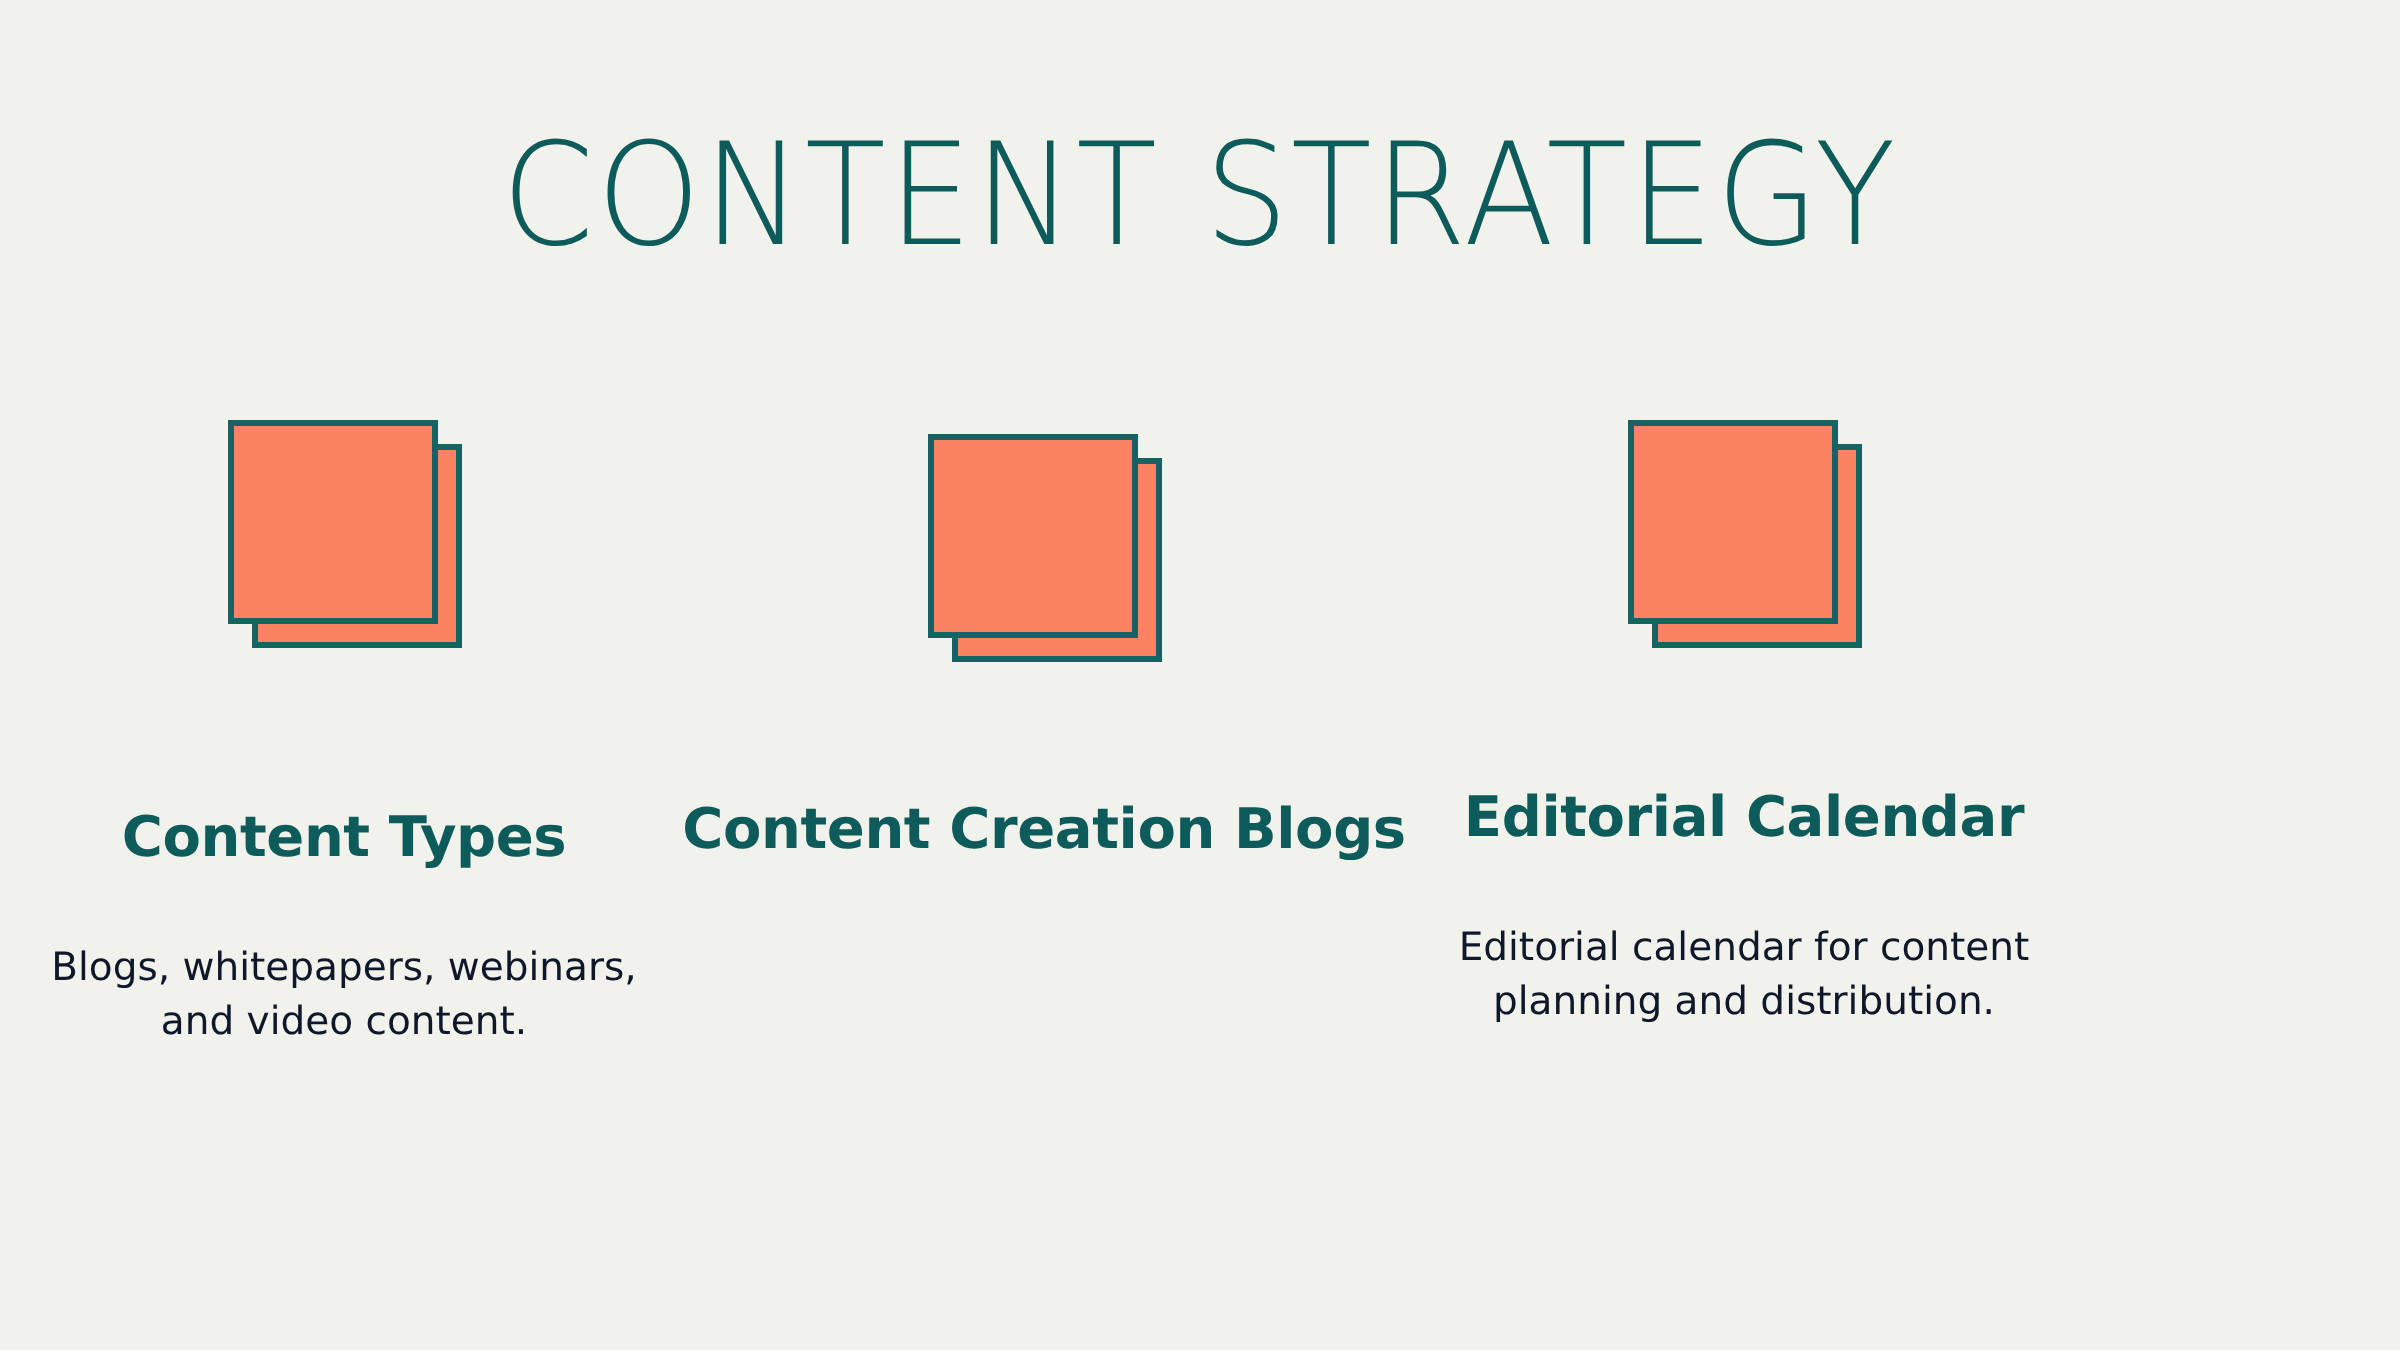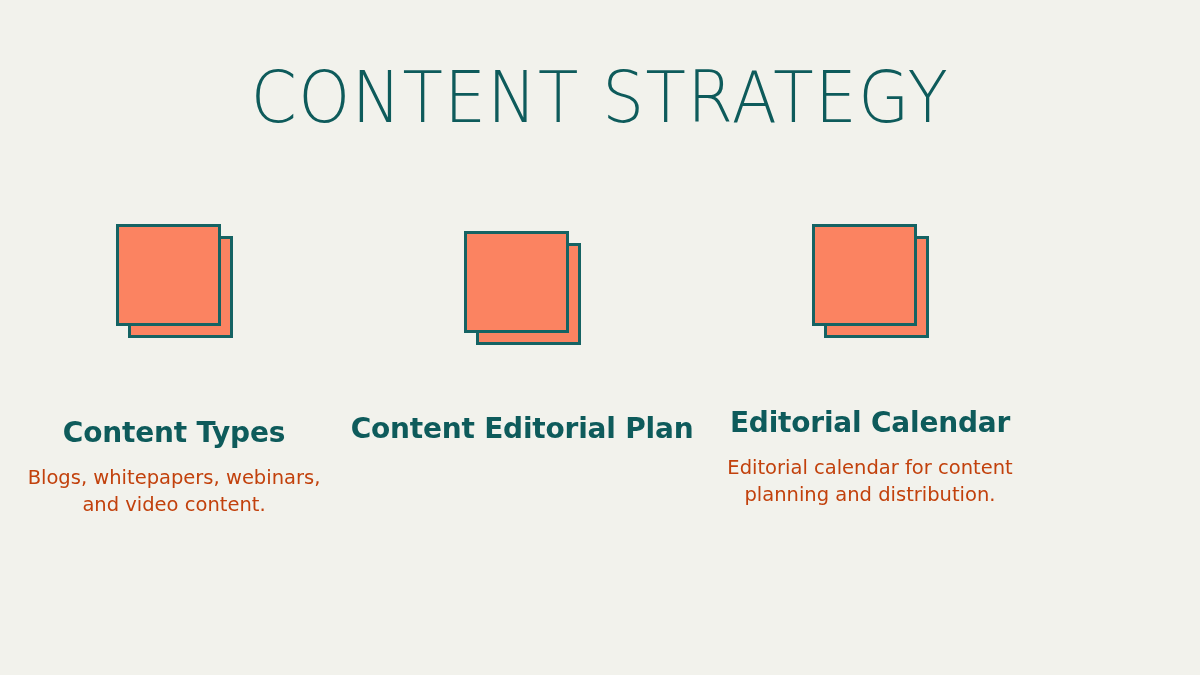--- a/index.html
+++ b/index.html
@@ -35,21 +35,21 @@
     color: #0e5b5b;
     line-height: 1.0;
     white-space: nowrap;
     transform: scaleX(0.93);
     transform-origin: center center;
   }
 
   
   .columns {
     position: absolute;
-    top: 220px;
+    top: 206px;
     left: 0;
     width: 1044px;
     display: flex;
     flex-direction: row;
     align-items: flex-start;
     justify-content: center;
   }
   .column {
     width: 356px;
     display: flex;
@@ -99,24 +99,24 @@
   }
   .col-1 .card-heading { margin-top: 72px; }
   .col-2 .card-heading { margin-top: 64px; }
   .col-3 .card-heading { margin-top: 65px; }
 
   
   .card-body {
     font-family: "DejaVu Sans", sans-serif;
     font-size: 19.5px;
     font-weight: 400;
-    color: #c2410c;
+    color: #0f172a;
     text-align: center;
     line-height: 27px;
-    margin-top: 15px;
+    margin-top: 35px;
   }
   .col-1 .card-body { width: 312px; }
   .col-2 .card-body { width: 322px; }
   .col-3 .card-body { width: 330px; }
 </style>
 </head>
 <body>
 
 <div class="slide">
 
@@ -131,21 +131,21 @@
       </div>
       <div class="card-heading">Content Types</div>
       <div class="card-body">Blogs, whitepapers, webinars, and video content.</div>
     </div>
 
     <div class="column col-2">
       <div class="icon-wrap">
         <div class="sq sq-back"></div>
         <div class="sq sq-front"></div>
       </div>
-      <div class="card-heading">Content Editorial Plan</div>
+      <div class="card-heading">Content Creation Blogs</div>
     </div>
 
     <div class="column col-3">
       <div class="icon-wrap">
         <div class="sq sq-back"></div>
         <div class="sq sq-front"></div>
       </div>
       <div class="card-heading">Editorial Calendar</div>
       <div class="card-body">Editorial calendar for content planning and distribution.</div>
     </div>

